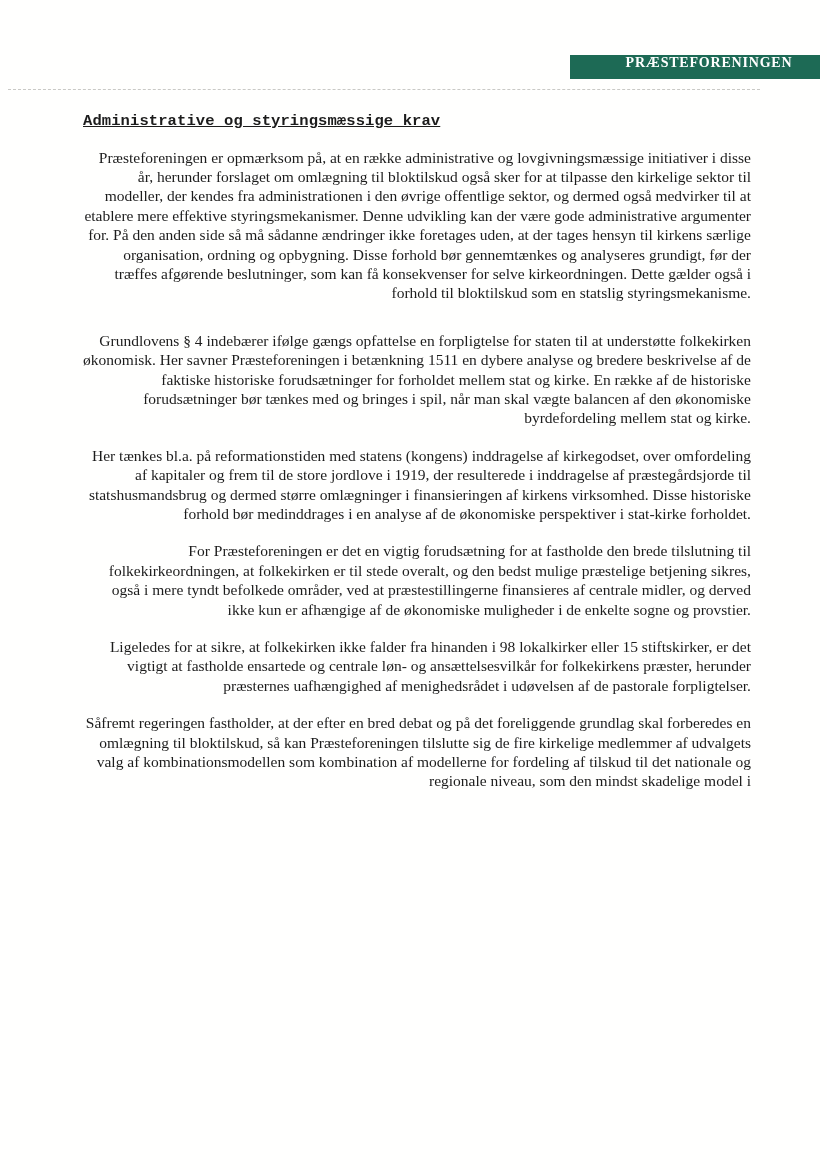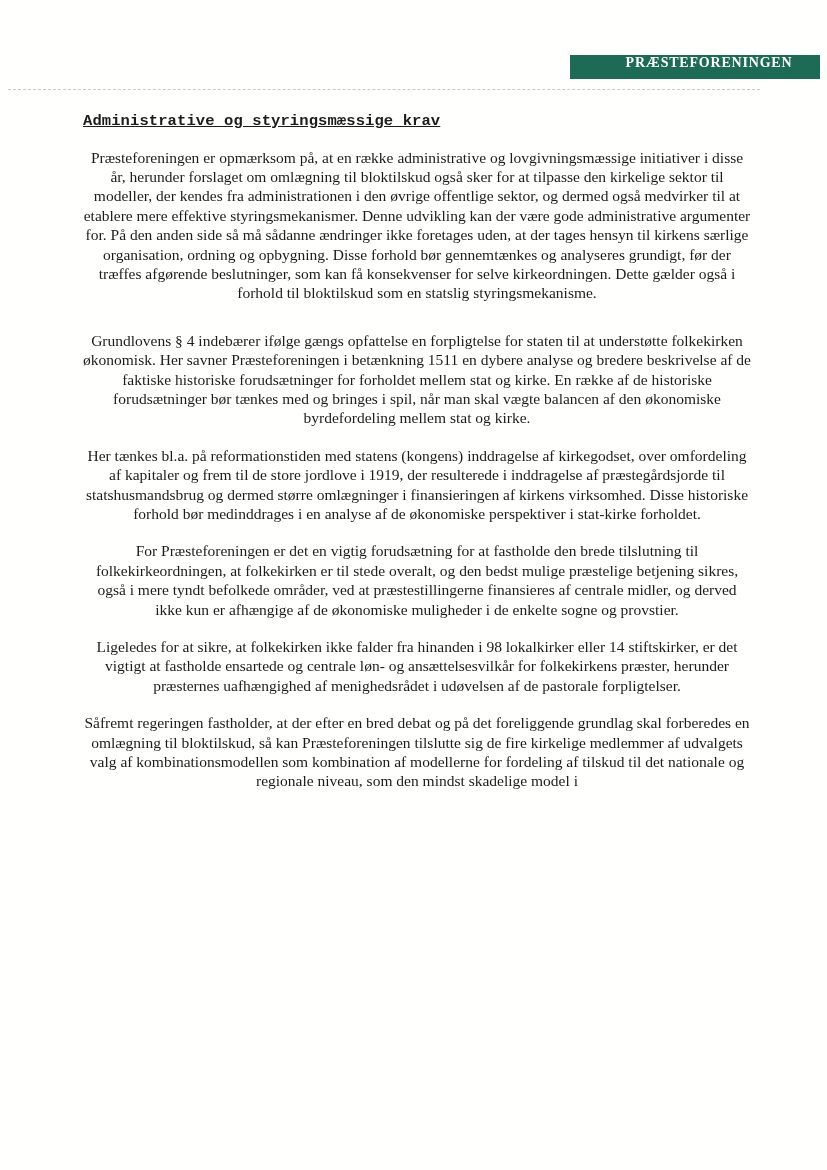--- a/index.html
+++ b/index.html
@@ -65,21 +65,21 @@
     font-weight: bold;
     text-decoration: underline;
     margin: 0 0 16px 0;
     letter-spacing: 0.1px;
     font-family: Liberation Mono, monospace;
   }
   .content p {
     font-size: 15.5px;
     line-height: 19.4px;
     margin: 8px 0 18px 0;
-    text-align: center;
+    text-align: right;
   }
 </style>
 </head>
 <body>
 
 <div class="page">
 
   <div class="banner" style="background-color: rgb(29, 106, 85);">
     <span style="color: rgb(255, 255, 255);">PRÆSTEFORENINGEN</span>
   </div>
@@ -90,20 +90,20 @@
       <section>
         <h2>Administrative og styringsmæssige krav</h2>
         <p>Præsteforeningen er opmærksom på, at en række administrative og lovgivningsmæssige initiativer i disse år, herunder forslaget om omlægning til bloktilskud også sker for at tilpasse den kirkelige sektor til modeller, der kendes fra administrationen i den øvrige offentlige sektor, og dermed også medvirker til at etablere mere effektive styringsmekanismer. Denne udvikling kan der være gode administrative argumenter for. På den anden side så må sådanne ændringer ikke foretages uden, at der tages hensyn til kirkens særlige organisation, ordning og opbygning. Disse forhold bør gennemtænkes og analyseres grundigt, før der træffes afgørende beslutninger, som kan få konsekvenser for selve kirkeordningen. Dette gælder også i forhold til bloktilskud som en statslig styringsmekanisme.</p>
       </section>
       <section>
         <p>Grundlovens § 4 indebærer ifølge gængs opfattelse en forpligtelse for staten til at understøtte folkekirken økonomisk. Her savner Præsteforeningen i betænkning 1511 en dybere analyse og bredere beskrivelse af de faktiske historiske forudsætninger for forholdet mellem stat og kirke. En række af de historiske forudsætninger bør tænkes med og bringes i spil, når man skal vægte balancen af den økonomiske byrdefordeling mellem stat og kirke.</p>
         <p>Her tænkes bl.a. på reformationstiden med statens (kongens) inddragelse af kirkegodset, over omfordeling af kapitaler og frem til de store jordlove i 1919, der resulterede i inddragelse af præstegårdsjorde til statshusmandsbrug og dermed større omlægninger i finansieringen af kirkens virksomhed. Disse historiske forhold bør medinddrages i en analyse af de økonomiske perspektiver i stat-kirke forholdet.</p>
       </section>
       <section>
         <p>For Præsteforeningen er det en vigtig forudsætning for at fastholde den brede tilslutning til folkekirkeordningen, at folkekirken er til stede overalt, og den bedst mulige præstelige betjening sikres, også i mere tyndt befolkede områder, ved at præstestillingerne finansieres af centrale midler, og derved ikke kun er afhængige af de økonomiske muligheder i de enkelte sogne og provstier.</p>
-        <p>Ligeledes for at sikre, at folkekirken ikke falder fra hinanden i 98 lokalkirker eller 14 stiftskirker, er det vigtigt at fastholde ensartede og centrale løn- og ansættelsesvilkår for folkekirkens præster, herunder præsternes uafhængighed af menighedsrådet i udøvelsen af de pastorale forpligtelser.</p>
+        <p>Ligeledes for at sikre, at folkekirken ikke falder fra hinanden i 98 lokalkirker eller 15 stiftskirker, er det vigtigt at fastholde ensartede og centrale løn- og ansættelsesvilkår for folkekirkens præster, herunder præsternes uafhængighed af menighedsrådet i udøvelsen af de pastorale forpligtelser.</p>
       </section>
       <section>
         <p>Såfremt regeringen fastholder, at der efter en bred debat og på det foreliggende grundlag skal forberedes en omlægning til bloktilskud, så kan Præsteforeningen tilslutte sig de fire kirkelige medlemmer af udvalgets valg af kombinationsmodellen som kombination af modellerne for fordeling af tilskud til det nationale og regionale niveau, som den mindst skadelige model i</p>
       </section>
     </main>
 
 </div>
 
 </body></html>

